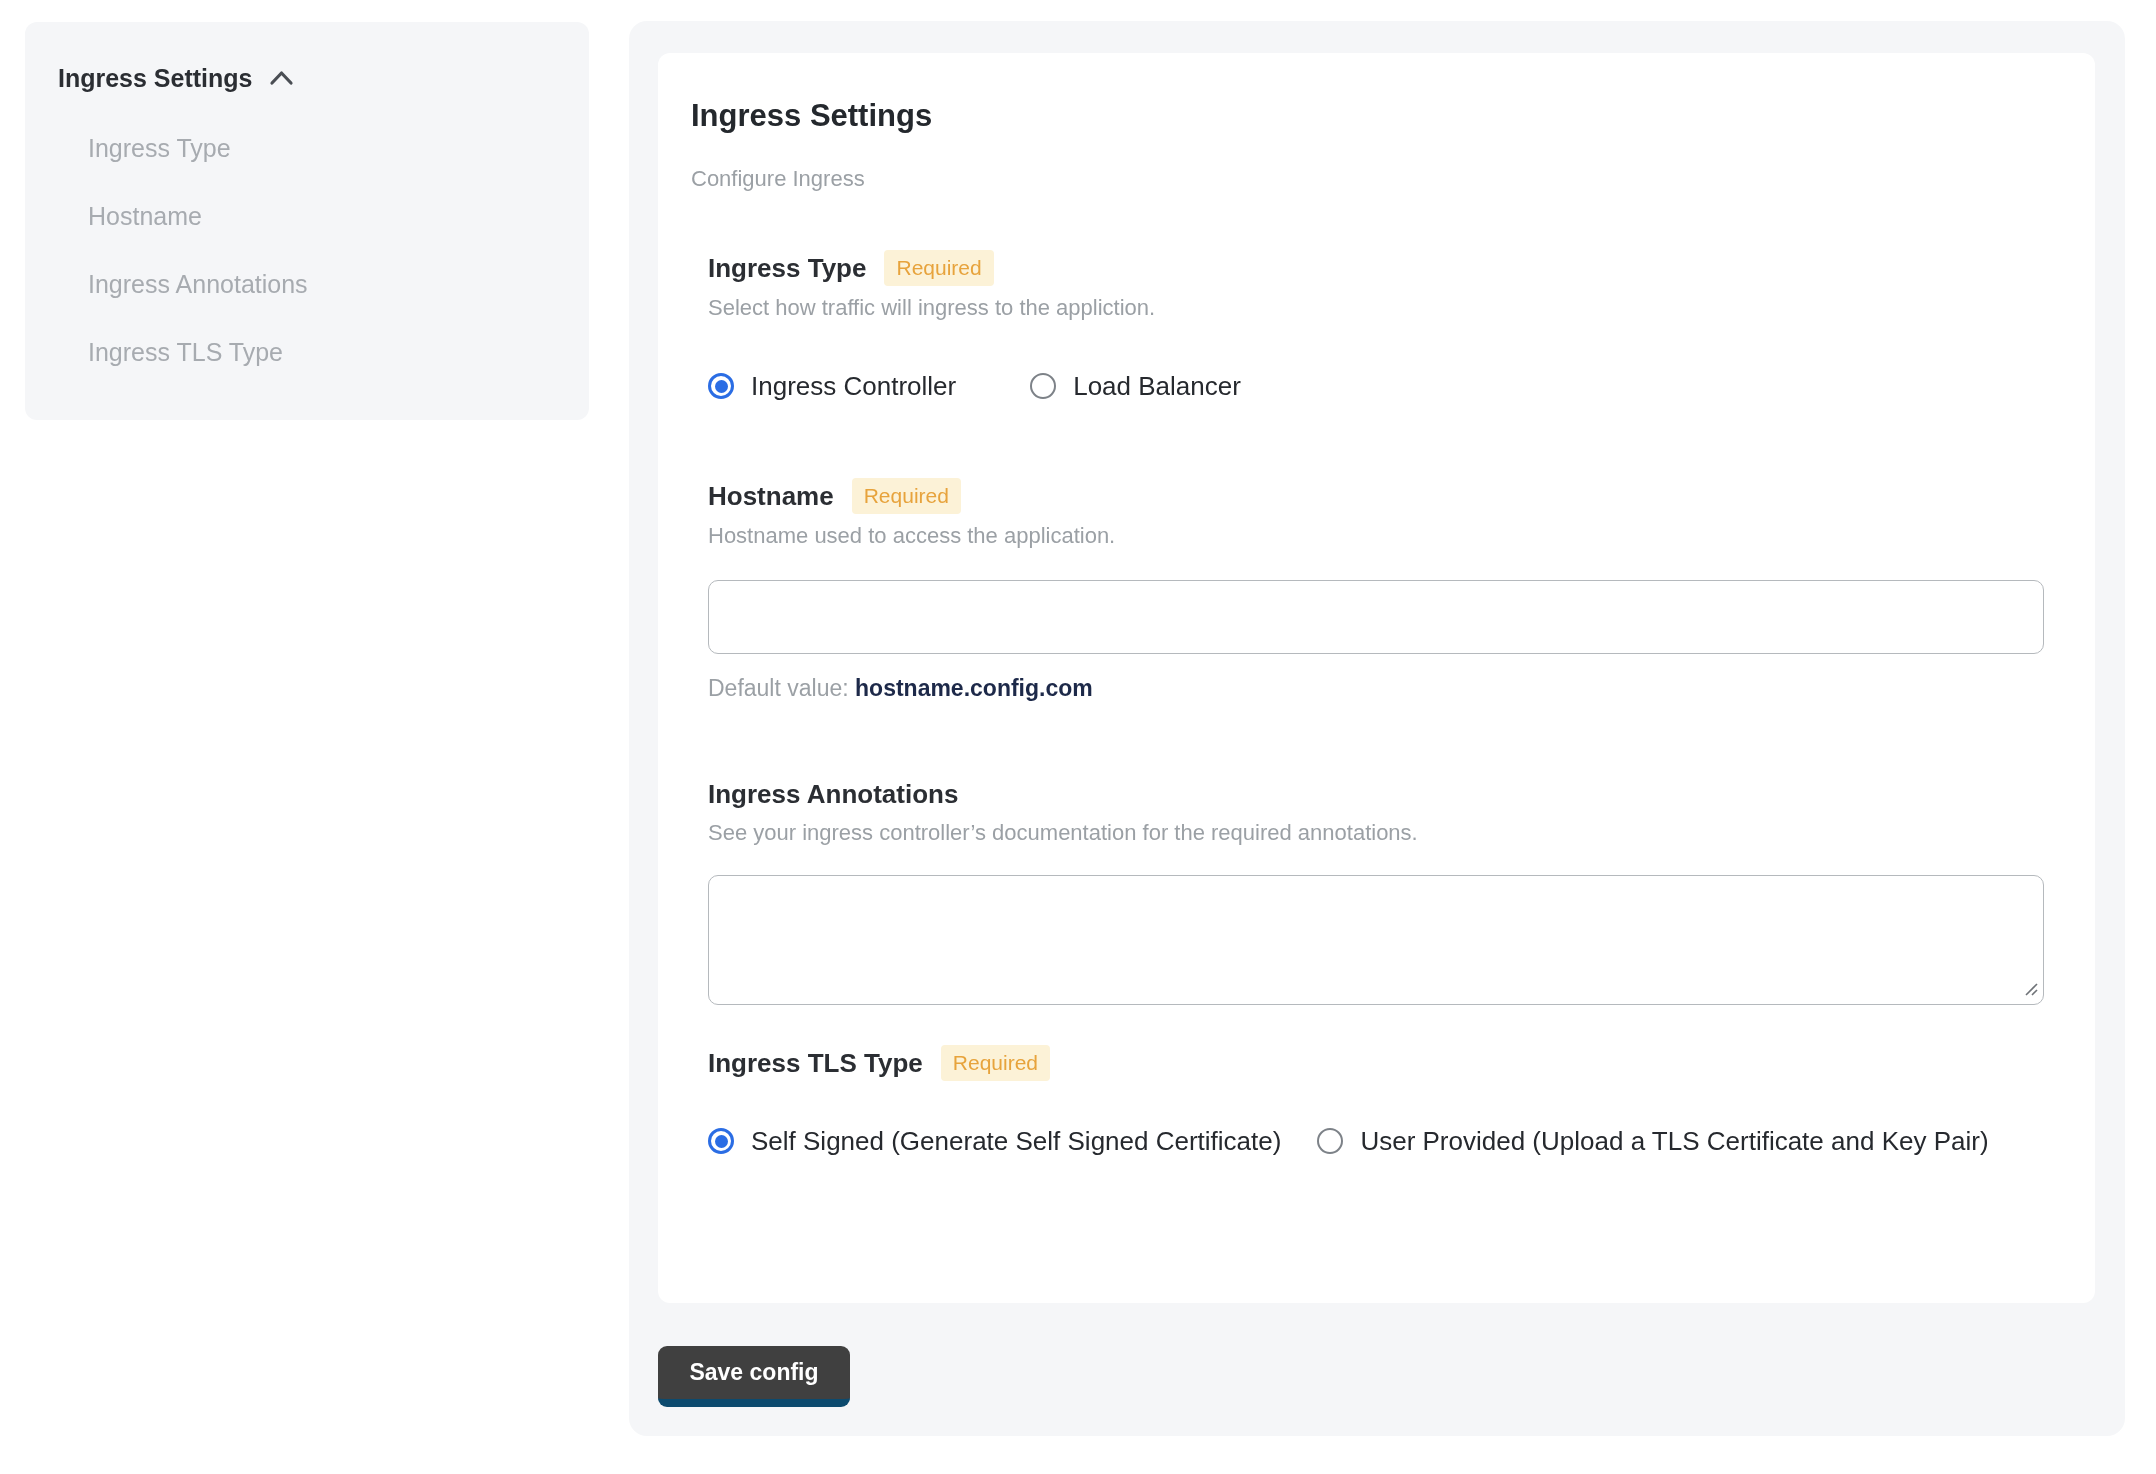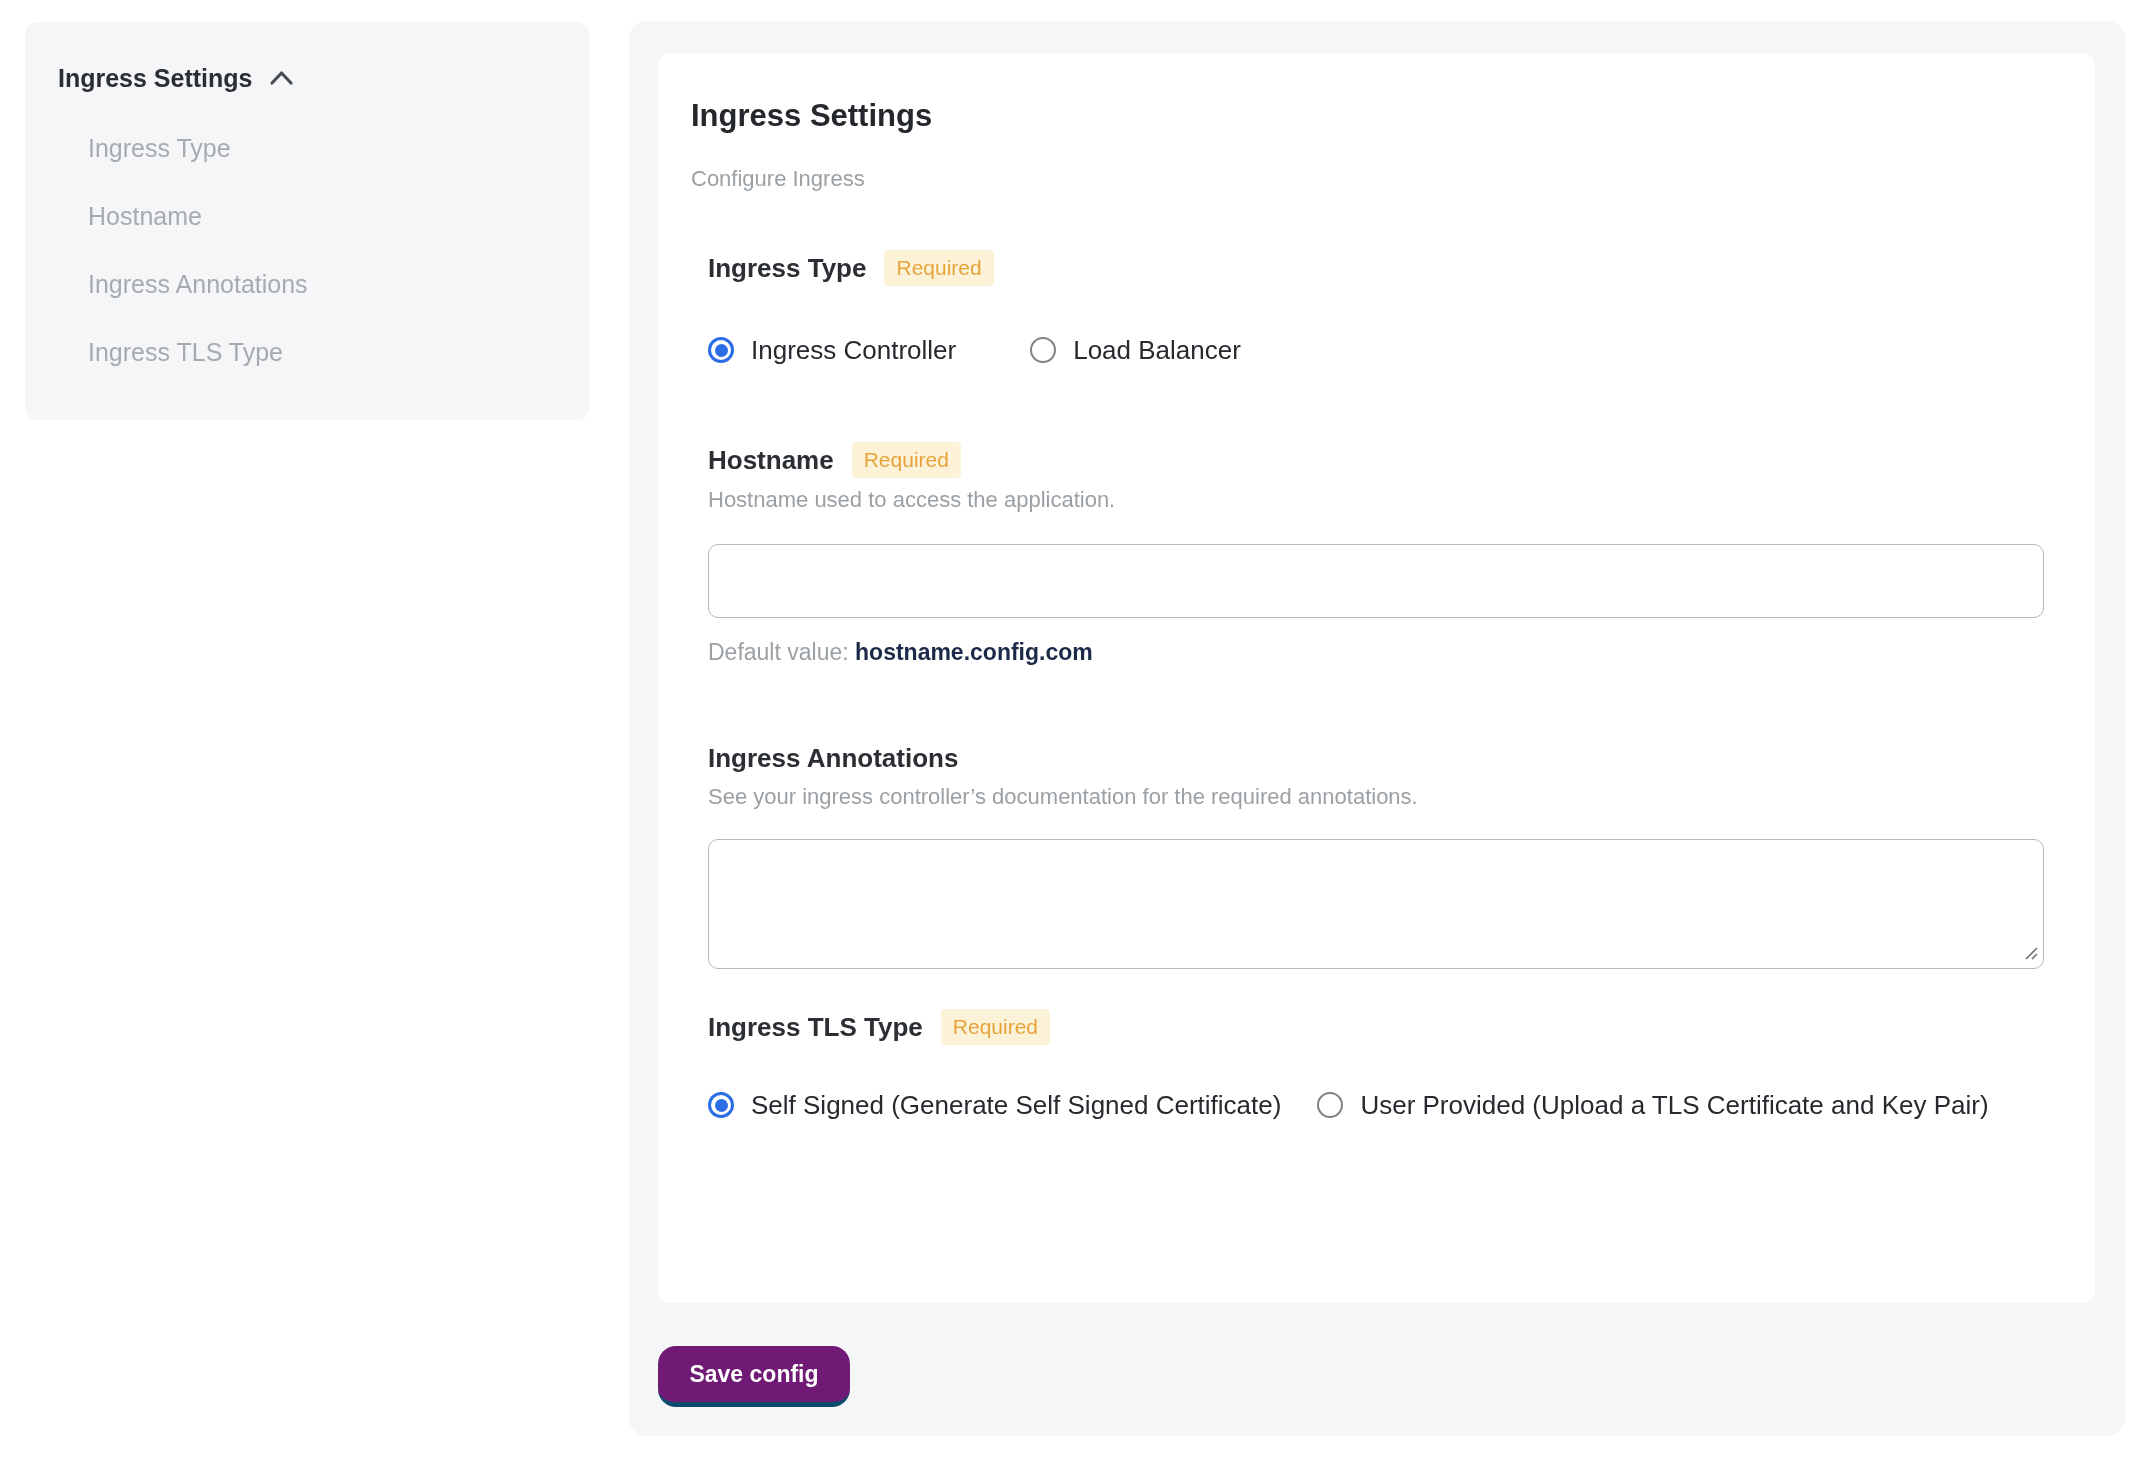--- a/index.html
+++ b/index.html
@@ -124,24 +124,24 @@
     font-family: inherit; color: #24282d; outline: none;
     resize: none;
   }
   .resize-handle { position: absolute; right: 5px; bottom: 8px; }
 
   
   .save-btn {
     display: inline-block;
     margin-top: 43px;
     min-width: 192px; height: 61px;
-    background: #701a75;
+    background: #404040;
     border: none;
-    border-bottom: 5px solid #0c4a6e;
-    border-radius: 18px;
+    border-bottom: 8px solid #0c4a6e;
+    border-radius: 9px;
     color: #ffffff; font-size: 23px; font-weight: 700;
     font-family: inherit;
     padding: 0 30px;
     cursor: default;
   }
 </style>
 </head>
 <body>
 
 <aside class="sidebar">
@@ -165,20 +165,21 @@
   <div class="card">
 
     <h1 class="page-title">Ingress Settings</h1>
     <p class="page-subtitle">Configure Ingress</p>
 
     <div class="section sec-1">
       <div class="label-row">
         <h2 class="sec-label">Ingress Type</h2>
         <span class="badge">Required</span>
       </div>
+      <p class="sec-desc">Select how traffic will ingress to the appliction.</p>
       <div class="radio-row">
         <div class="radio checked">
           <span class="radio-circle"></span>
           <span class="radio-label">Ingress Controller</span>
         </div>
         <div class="radio">
           <span class="radio-circle"></span>
           <span class="radio-label">Load Balancer</span>
         </div>
       </div>

